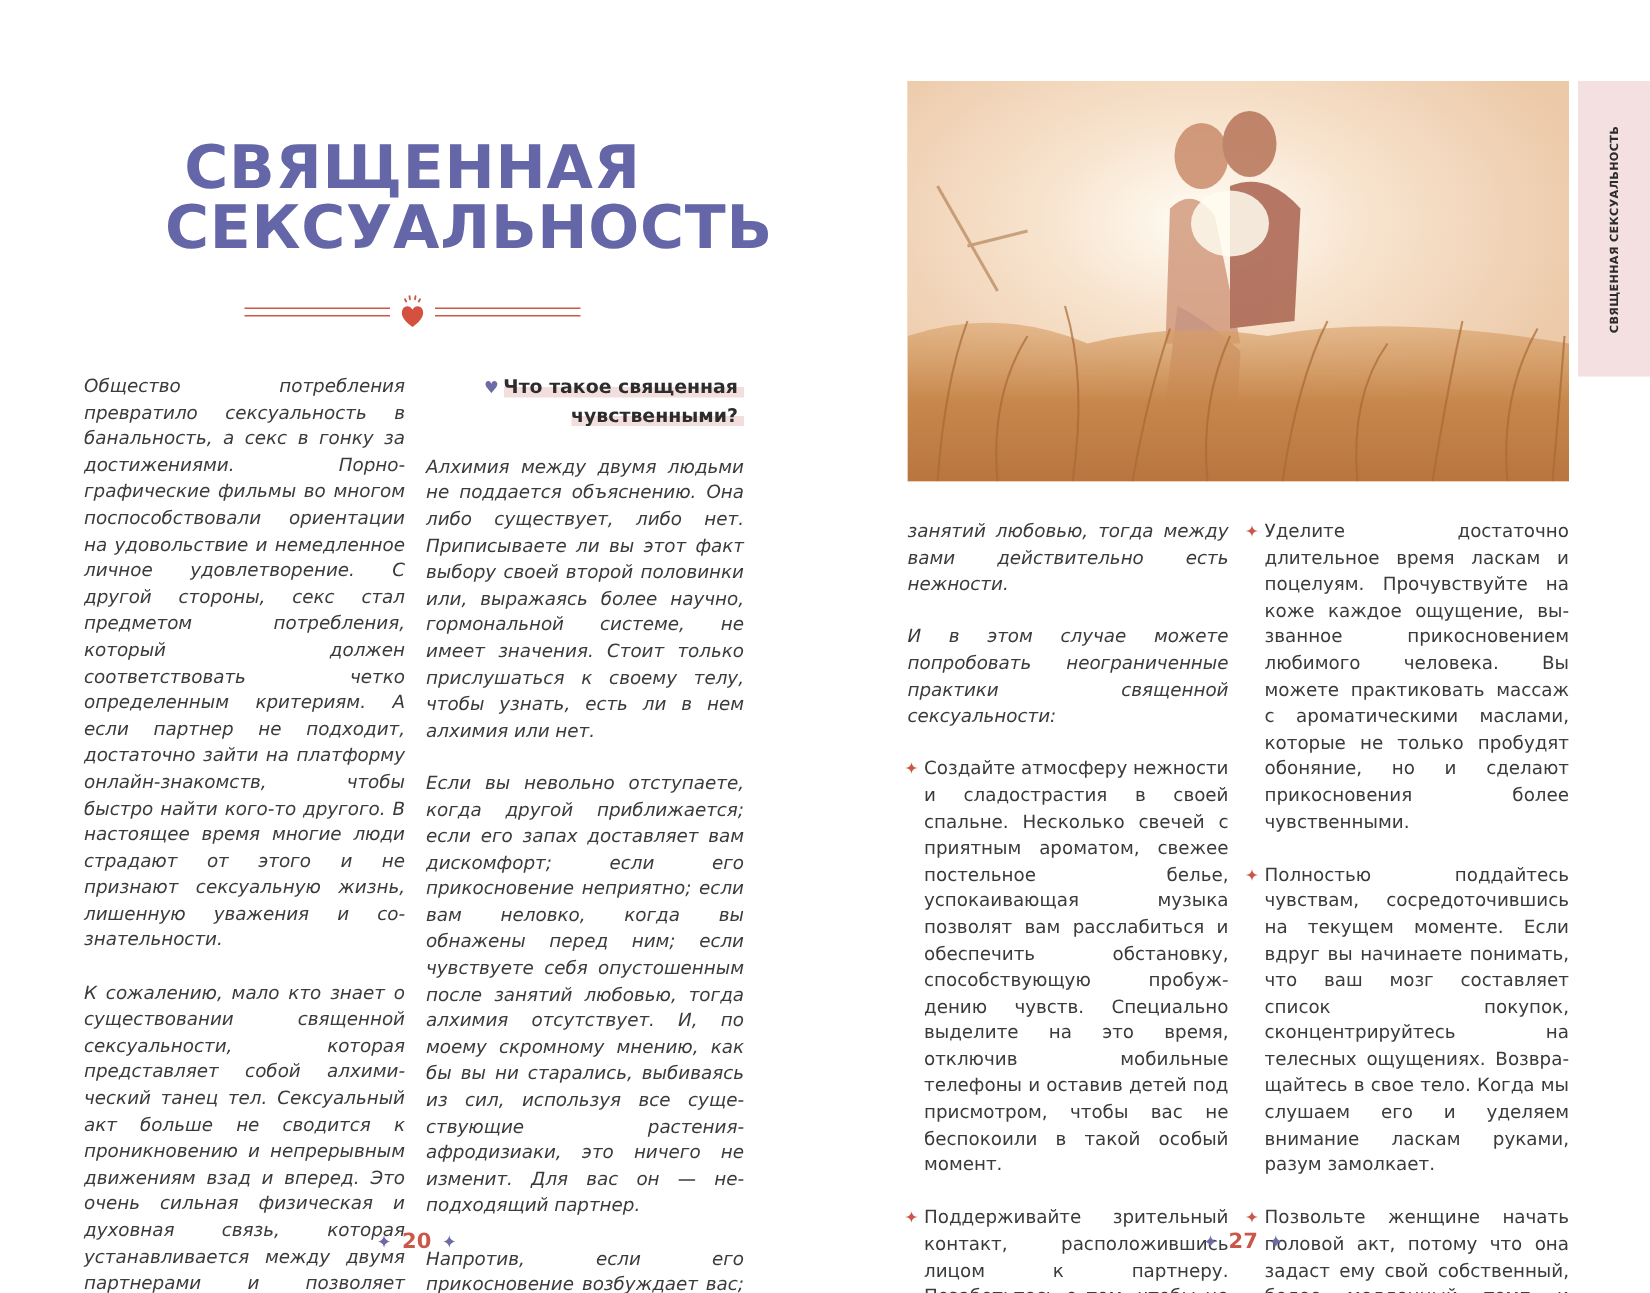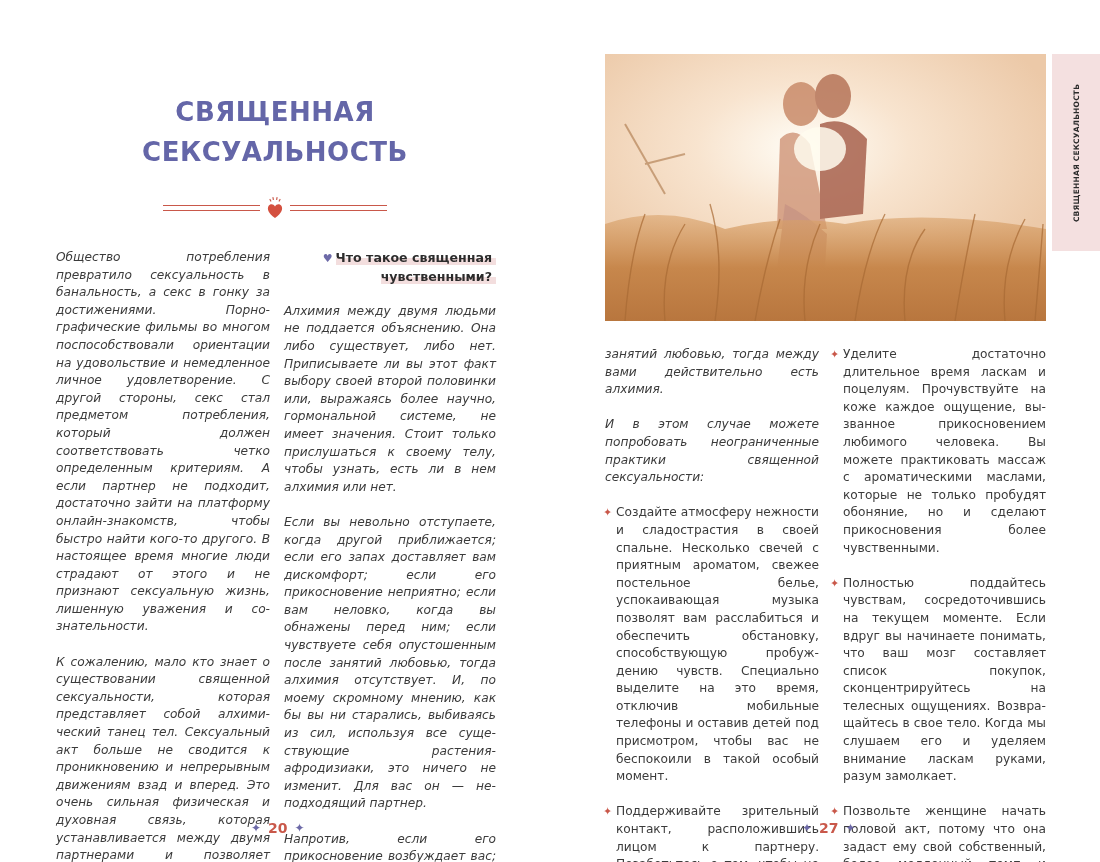--- a/index.html
+++ b/index.html
@@ -7,21 +7,21 @@
     body { position: relative; font-family: "DejaVu Sans", sans-serif; color: #3a3a3a; }
 
     .page { position: absolute; top: 0; height: 862px; }
     .page-left { left: 0; width: 550px; }
     .page-right { left: 550px; width: 550px; }
 
     .title {
       position: absolute; left: 110px; top: 92px; width: 330px;
       text-align: center; color: #6466a8;
       font-family: "DejaVu Sans", sans-serif; font-weight: bold;
-      font-size: 26px; line-height: 40px; letter-spacing: 0.5px;
+      font-size: 40px; line-height: 40px; letter-spacing: 0.5px;
     }
     .divider {
       position: absolute; left: 163px; top: 196px; width: 224px; height: 24px;
     }
     .divider .line {
       position: absolute; top: 9px; height: 6px; width: 97px;
       border-top: 1.5px solid #c9584a; border-bottom: 1.5px solid #c9584a;
     }
     .divider .line.l { left: 0; }
     .divider .line.r { right: 0; }
@@ -165,21 +165,21 @@
         <line x1="40" y1="110" x2="80" y2="100"></line>
       </g>
     </svg>
   </div>
 
   <div class="side-tab">
     <span class="side-tab-text">СВЯЩЕННАЯ СЕКСУАЛЬНОСТЬ</span>
   </div>
 
   <div class="col col-3" style="left:55px;">
-    <p>занятий любовью, тогда между вами действительно есть алхимия.</p>
+    <p>занятий любовью, тогда между вами действительно есть нежности.</p>
     <p>И в этом случае можете попробовать неограниченные практики священной сексуальности:</p>
     <div class="bullet-item">
       <span class="star">✦</span>
       <span>Создайте атмосферу нежности и сладострастия в своей спальне. Несколько свечей с приятным аро­матом, свежее постельное белье, успокаивающая музыка позволят вам расслабиться и обеспечить об­становку, способствующую пробуж­дению чувств. Специально выделите на это время, отключив мобильные телефоны и оставив детей под при­смотром, чтобы вас не беспокоили в такой особый момент.</span>
     </div>
     <div class="bullet-item">
       <span class="star">✦</span>
       <span>Поддерживайте зрительный контакт, расположившись лицом к партнеру. Позаботьтесь о том, чтобы не нахо­диться в полной темноте, чтобы вы всегда могли видеть глаза дорогого и любимого человека. Это улучшит духовную связь. Не зря же говорят, что глаза — зеркало души.</span>
     </div>
   </div>

